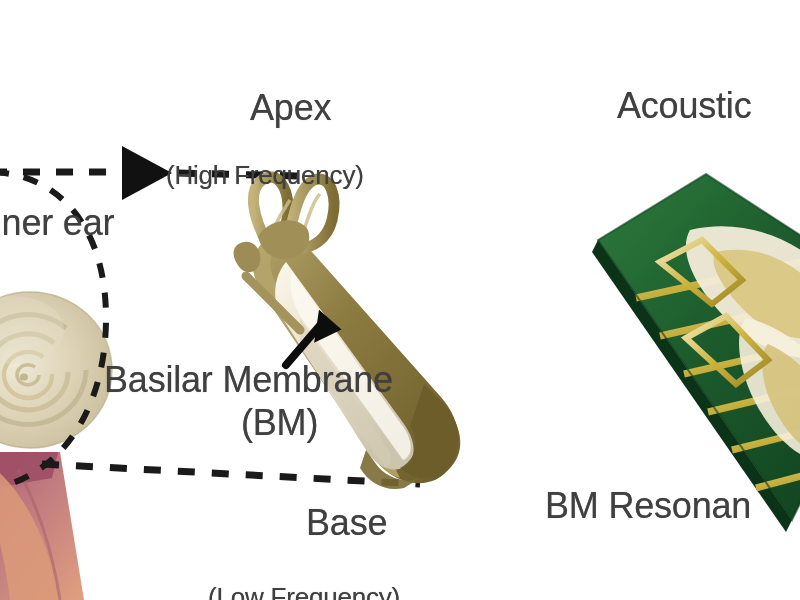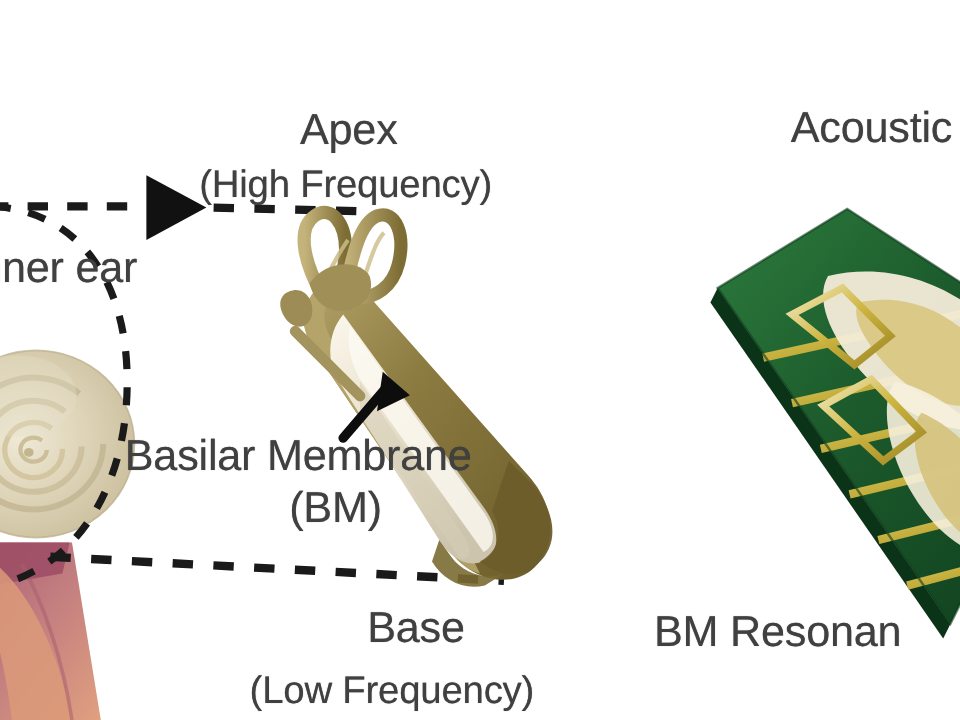--- a/index.html
+++ b/index.html
@@ -22,31 +22,31 @@
     position: absolute;
     color: #404040;
     font-family: "Liberation Sans", sans-serif;
     font-weight: normal;
     white-space: nowrap;
     line-height: 1.02;
     letter-spacing: -0.2px;
     text-shadow: 0 0 0.7px rgba(0,0,0,0.55);
   }
   .lbl-main { font-size: 36px; }
-  .lbl-sub  { font-size: 32px; }
+  .lbl-sub  { font-size: 26px; margin-top: 25px; }
 
   #lbl-apex      { left: 250px; top: 90px;  }
   #lbl-apex-sub  { left: 166px; top: 137px; }
   #lbl-base      { left: 306px; top: 505px; }
   #lbl-base-sub  { left: 208px; top: 559px; }
   #lbl-bm        { left: 104px; top: 362px; }
   #lbl-bm-sub    { left: 241px; top: 405px; }
   #lbl-innerear  { left: -28px; top: 205px; }
-  #lbl-acoustic  { left: 617px; top: 88px; margin-left: 42px;  }
-  #lbl-bmreson   { left: 545px; top: 508px; }
+  #lbl-acoustic  { left: 617px; top: 88px;  }
+  #lbl-bmreson   { left: 545px; top: 488px; }
 
   svg.layer {
     position: absolute;
     left: 0; top: 0;
     width: 800px;
     height: 600px;
     overflow: visible;
   }
 </style>
 </head>

